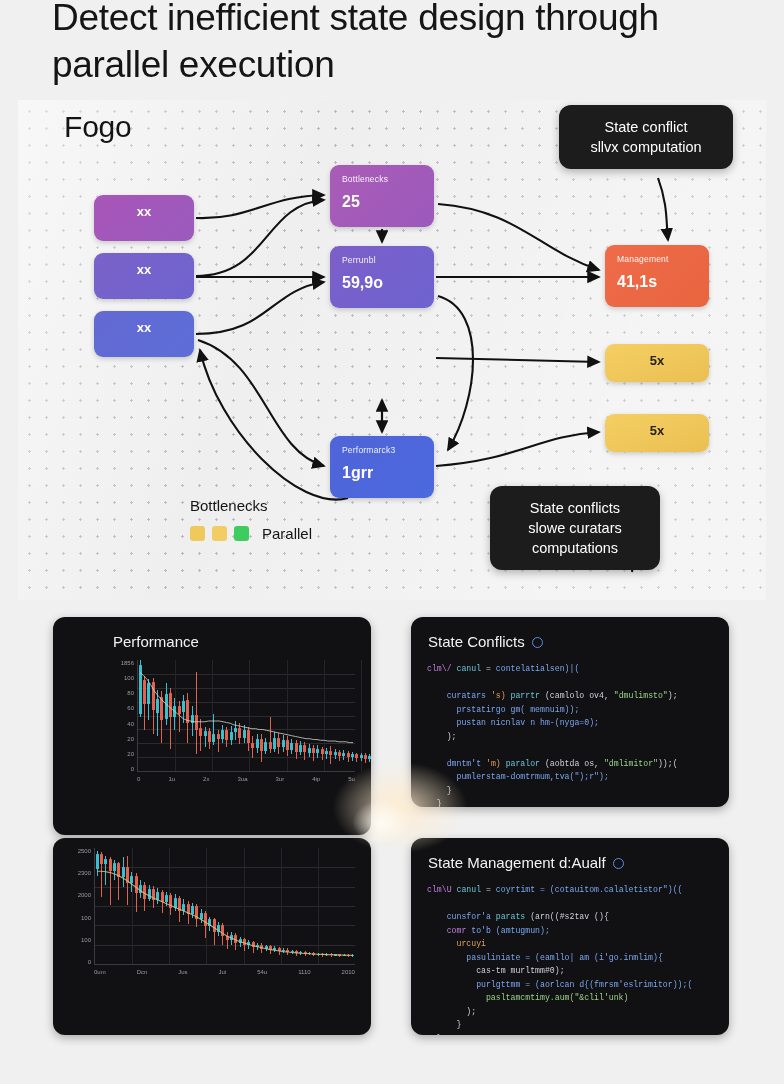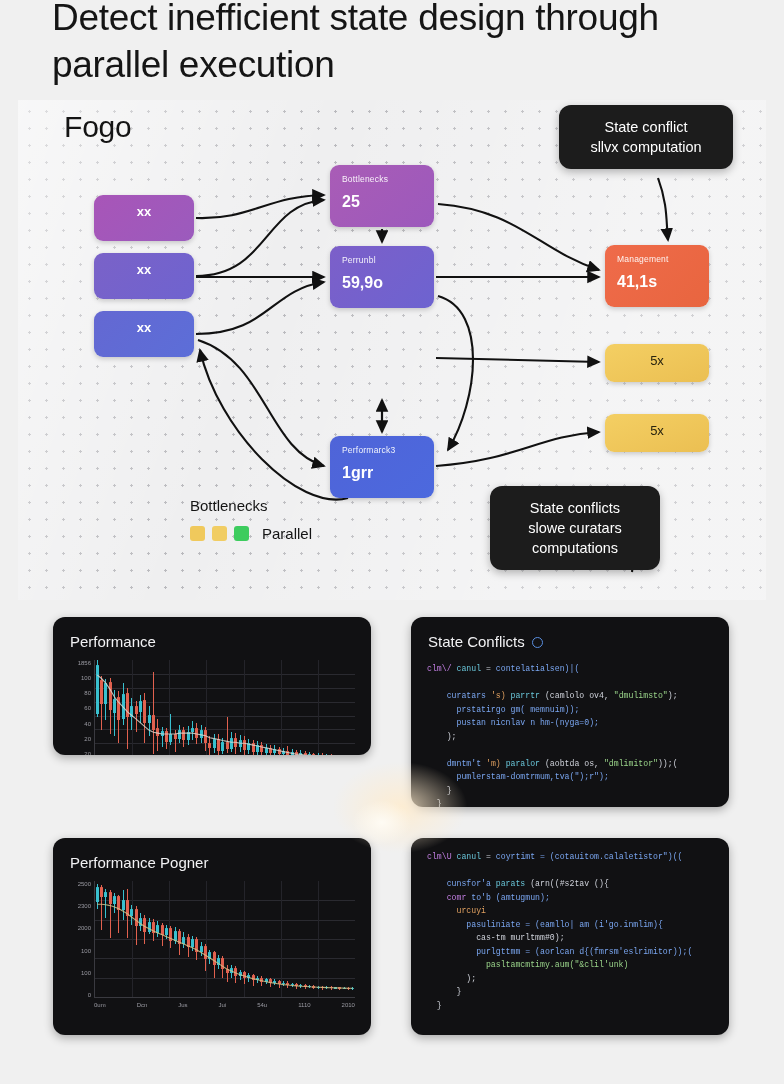--- a/index.html
+++ b/index.html
@@ -93,21 +93,21 @@
 
   
   #n-r1 { left: 587px; top: 145px; width: 104px; height: 62px;
           background: linear-gradient(135deg,#ef6b4a,#e8653f); }
   #n-r2 { left: 587px; top: 244px; width: 104px; height: 38px;
           background: linear-gradient(160deg,#f4cf63,#ebbf52);
           color: #2a2410; }
   #n-r3 { left: 587px; top: 314px; width: 104px; height: 38px;
           background: linear-gradient(160deg,#f4cf63,#ebbf52);
           color: #2a2410; }
-  #n-r2 .nvalue, #n-r3 .nvalue { margin-top: 0; font-size: 13px; font-weight: 400; color:#28230f;}
+  #n-r2 .nvalue, #n-r3 .nvalue { margin-top: 0; font-size: 13px; font-weight: 700; color:#28230f;}
 
   
   .callout {
     position: absolute;
     background: #1c1c1c;
     color: #fff;
     border-radius: 12px;
     text-align: center;
     font-size: 14.5px;
     line-height: 20px;
@@ -138,21 +138,21 @@
   }
   .panel-title {
     color: #f2f2f4;
     font-size: 15px;
     padding: 16px 0 0 17px;
     display: flex;
     align-items: center;
     gap: 7px;
     filter: blur(.15px);
   }
-  #panel-chart1 { left: 53px; top: 617px; width: 318px; height: 138px; }
+  #panel-chart1 { left: 53px; top: 617px; width: 318px; height: 218px; padding-left: 43px; }
   #panel-code1  { left: 411px; top: 617px; width: 318px; height: 190px; }
   #panel-chart2 { left: 53px; top: 838px; width: 318px; height: 197px; }
   #panel-code2  { left: 411px; top: 838px; width: 318px; height: 197px; }
 
   
   .chart-wrap { position: relative; margin: 10px 12px 0 10px; height: 128px; }
   .chart-wrap.tall { height: 133px; }
   .y-axis {
     position: absolute; left: 0; top: 0; bottom: 16px; width: 28px;
     display: flex; flex-direction: column; justify-content: space-between;
@@ -603,23 +603,20 @@
 
 <div class="panel" id="panel-code1">
   <div class="panel-title">
     <span>State Conflicts</span>
     <span class="badge-icon"></span>
   </div>
   <div class="code-body" id="code1"><div><span class="k-purple">clm\/ </span><span class="k-cyan">canul</span><span class="k-plain"> = </span><span class="k-blue">contelatialsen)|(</span></div><div>&nbsp;</div><div><span class="k-blue">    curatars </span><span class="k-orange">'s) </span><span class="k-cyan">parrtr </span><span class="k-plain">(camlolo ov4, </span><span class="k-green">"dmulimsto"</span><span class="k-plain">);</span></div><div><span class="k-blue">      prstatirgo gm( memnuim));</span></div><div><span class="k-blue">      pustan nicnlav n hm-(nyga=0);</span></div><div><span class="k-plain">    );</span></div><div>&nbsp;</div><div><span class="k-blue">    dmntm't </span><span class="k-orange">'m) </span><span class="k-cyan">paralor </span><span class="k-plain">(aobtda os, </span><span class="k-green">"dmlimitor"</span><span class="k-plain">));(</span></div><div><span class="k-blue">      pumlerstam-domtrmum,tva(");r");</span></div><div><span class="k-plain">    }</span></div><div><span class="k-plain">  }</span></div></div>
 </div>
 
 <div class="panel" id="panel-chart2">
-  <div class="panel-title">
-    <span>Performance Pogner</span>
-  </div>
   <div class="chart-wrap tall">
     <div class="y-axis" id="y2">
         <span>2500</span>
         <span>2300</span>
         <span>2000</span>
         <span>100</span>
         <span>100</span>
         <span>0</span>
       </div>
     <div class="plot" id="plot2">
@@ -884,17 +881,21 @@
         <span>Jus</span>
         <span>Jui</span>
         <span>54u</span>
         <span>1110</span>
         <span>2010</span>
       </div>
   </div>
 </div>
 
 <div class="panel" id="panel-code2">
+  <div class="panel-title">
+    <span>State Management d:Aualf</span>
+    <span class="badge-icon"></span>
+  </div>
   <div class="code-body" id="code2"><div><span class="k-purple">clm\U </span><span class="k-cyan">canul</span><span class="k-plain"> = </span><span class="k-blue">coyrtimt = (cotauitom.calaletistor")((</span></div><div>&nbsp;</div><div><span class="k-blue">    cunsfor'a </span><span class="k-cyan">parats </span><span class="k-plain">(arn((#s2tav (){</span></div><div><span class="k-purple">    comr </span><span class="k-blue">to'b (amtugmun);</span></div><div><span class="k-orange">      urcuyi</span></div><div><span class="k-blue">        pasuliniate = (eamllo| am (i'go.inmlim){</span></div><div><span class="k-plain">          cas-tm murltmm#0);</span></div><div><span class="k-blue">          purlgttmm = (aorlcan d{(fmrsm'eslrimitor));(</span></div><div><span class="k-green">            pasltamcmtimy.aum("&amp;clil'unk)</span></div><div><span class="k-plain">        );</span></div><div><span class="k-plain">      }</span></div><div><span class="k-plain">  }</span></div></div>
 </div>
 
 <div id="glow"></div>
 <div id="glow2"></div>
 
 </body></html>

